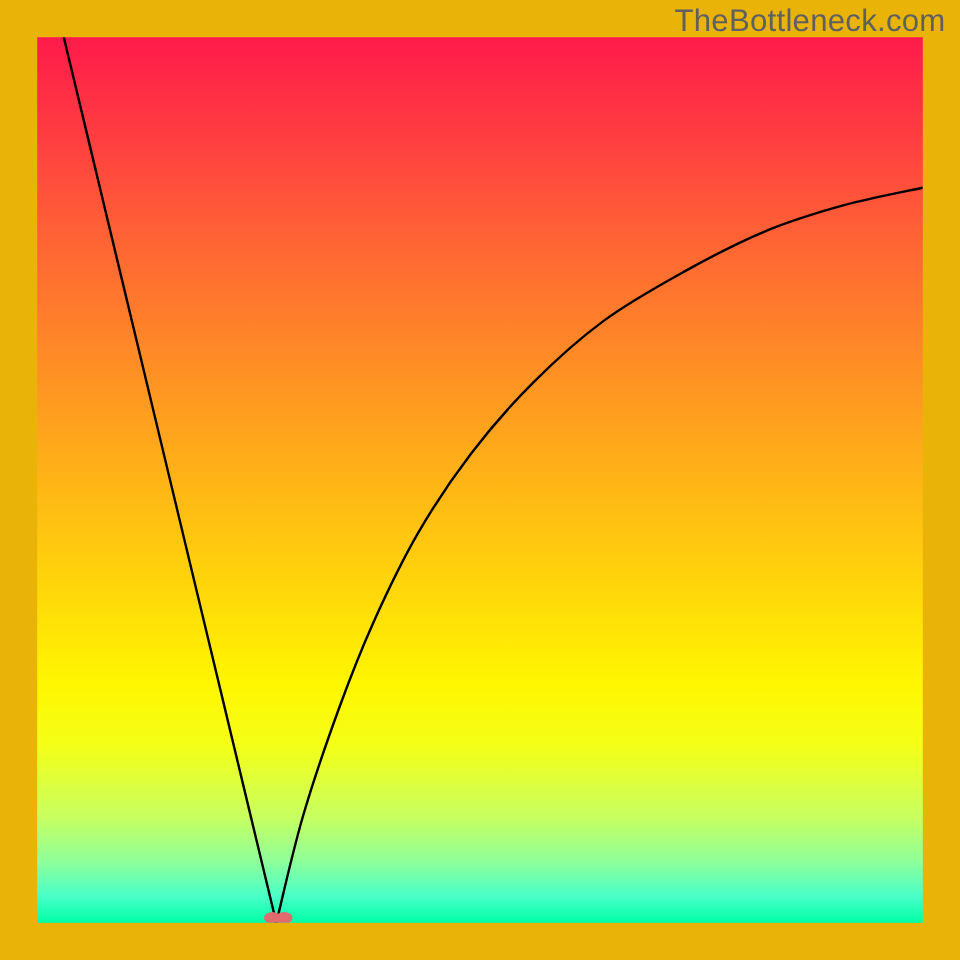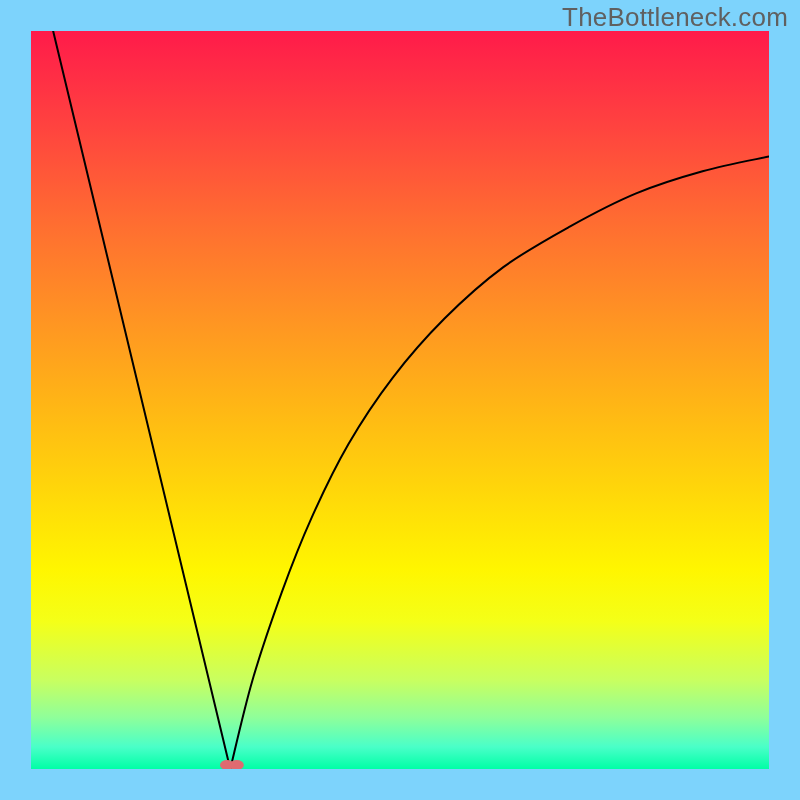--- a/index.html
+++ b/index.html
@@ -1,20 +1,20 @@
 <!DOCTYPE html>
 <html><head>
 <meta charset="utf-8">
 <style>
   * { margin: 0; padding: 0; box-sizing: border-box; }
   html, body { width: 800px; height: 800px; overflow: hidden; background: #000; }
   .outer {
     width: 800px;
     height: 800px;
-    background: #7dd3fc;
+    background: #eab308;
     position: relative;
   }
   .watermark {
     position: absolute;
     top: 2px;
     right: 12px;
     font-family: Arial, Helvetica, sans-serif;
     font-size: 26px;
     font-weight: 500;
     color: #606060;

